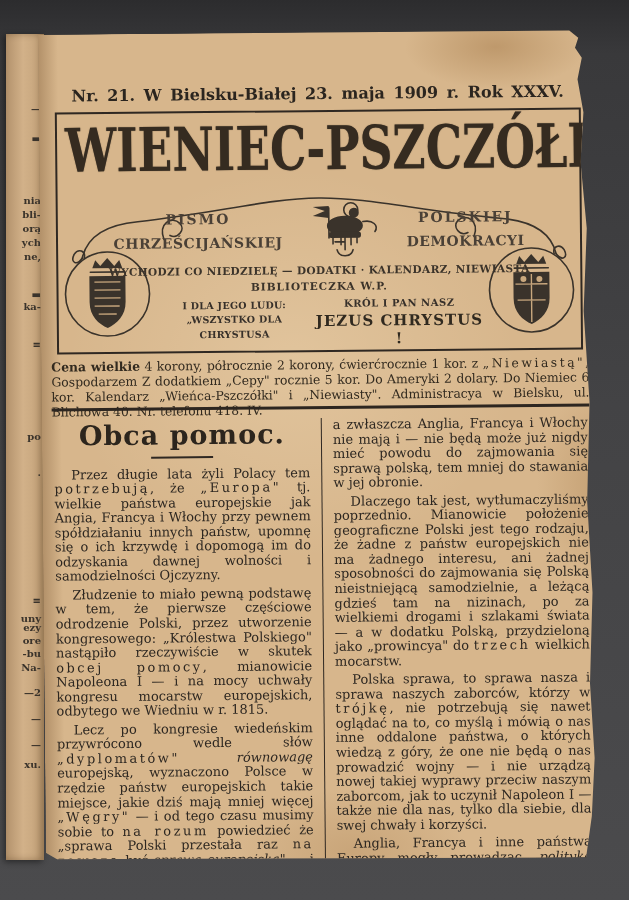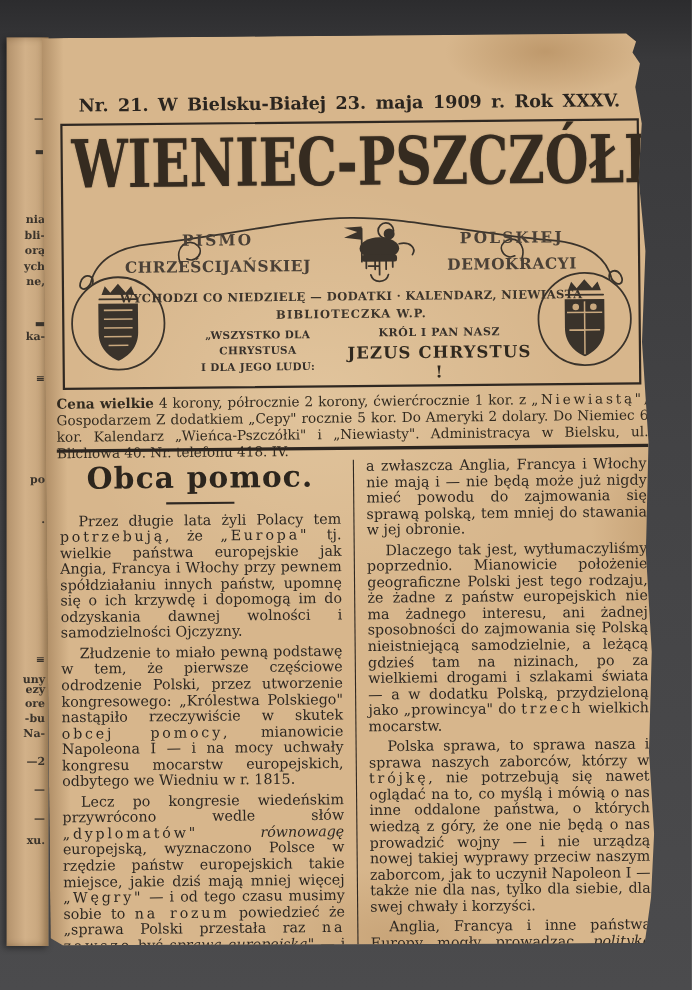--- a/index.html
+++ b/index.html
@@ -173,22 +173,22 @@
       <path class="inkfill" d="M30,22 L33,14 L38,20 L45,12 L52,20 L57,14 L60,22 Z"></path>
       <path class="ink" d="M28,26 L62,26"></path>
       <path class="inkfill" d="M27,30 L63,30 L63,56 C63,70 54,78 45,82 C36,78 27,70 27,56 Z"></path>
       <path d="M45,32 L45,80 M29,42 L61,42 M31,58 L59,58" stroke="#c9a87e" stroke-width="1.4" fill="none"></path>
       <circle cx="37" cy="37" r="3" fill="#c9a87e"></circle>
         <circle cx="53" cy="37" r="3" fill="#c9a87e"></circle>
     </svg>
 
     <div class="mottos">
       <div class="motto">
+        <div>I DLA JEGO LUDU:</div>
         <div>„WSZYSTKO DLA CHRYSTUSA</div>
-        <div>I DLA JEGO LUDU:</div>
       </div>
       <div class="motto-center">
         <div class="mc1">KRÓL I PAN NASZ</div>
         <div class="mc2">JEZUS CHRYSTUS !</div>
       </div>
     </div>
   </div>
 
   <div class="subsc"><b>Cena wielkie</b> 4 korony, półrocznie 2 korony, ćwierćrocznie 1 kor. z <span class="sp">„Niewiastą"</span>, Gospodarzem Z dodatkiem „Cepy" rocznie 5 kor. Do Ameryki 2 dolary.  Do Niemiec 6 kor. Kalendarz „Wieńca-Pszczółki" i „Niewiasty". Administracya w Bielsku, ul. Blichowa 40. Nr. telefonu 418. IV.</div>
   <div class="thickrule"></div>

